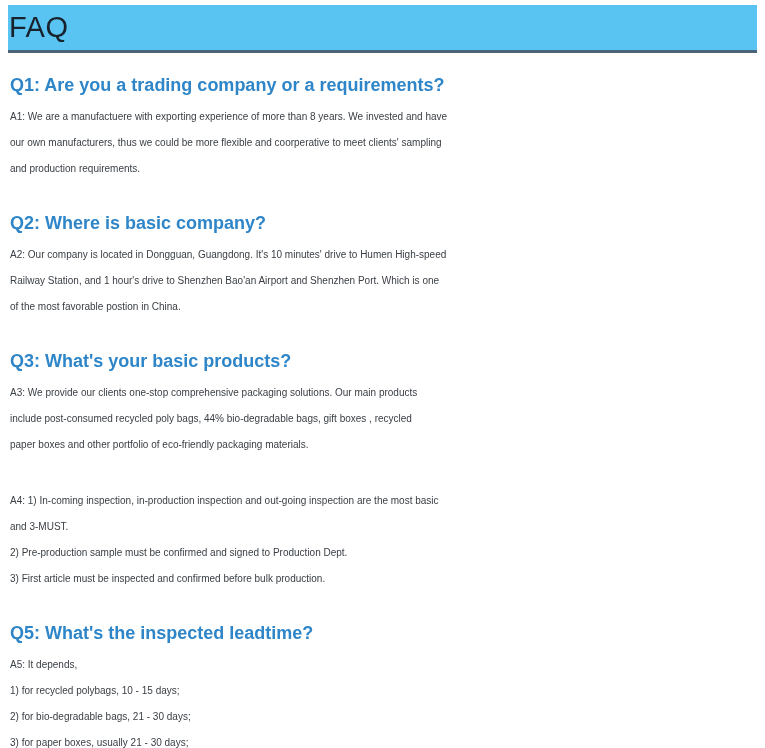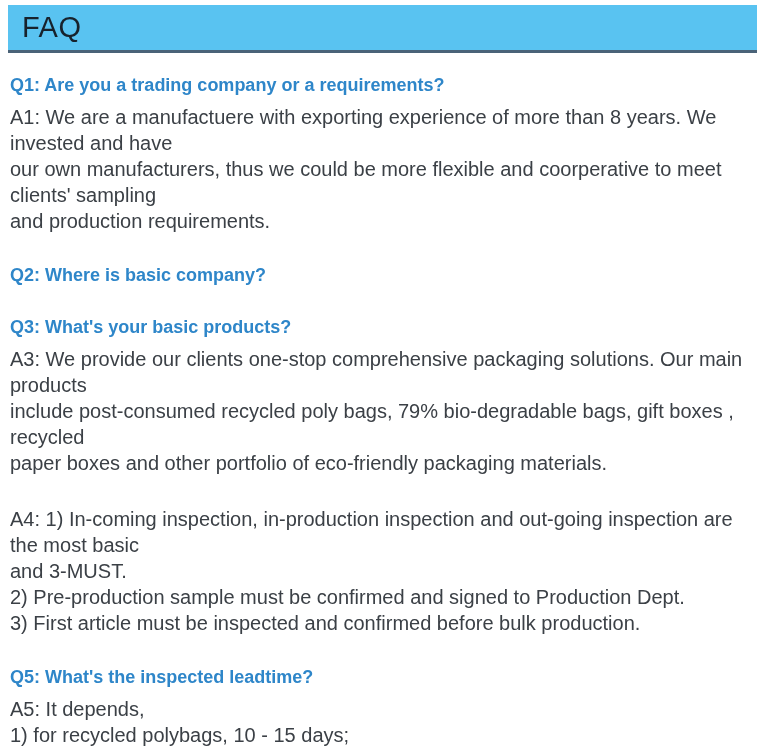--- a/index.html
+++ b/index.html
@@ -16,21 +16,21 @@
     background:var(--page-bg);
     font-family:"Liberation Sans",sans-serif;
     -webkit-font-smoothing:antialiased;
   }
   .header{
     margin:5px 8px 0 8px;
     height:45px;
     background:var(--header-bg);
     border-bottom:3px solid var(--header-border);
     display:flex;align-items:center;
-    padding-left:14px;
+    padding-left:1px;
     box-sizing:content-box;
   }
   .header-title{
     font-size:29px;
     line-height:1;
     color:var(--header-text);
     letter-spacing:0.5px;
   }
   .content{
     padding:21px 10px 0 10px;
@@ -39,21 +39,21 @@
   .faq-item:last-child{margin-bottom:0;}
   .question{
     margin:0 0 8px 0;
     font-size:18px;
     font-weight:bold;
     line-height:22px;
     color:var(--question);
   }
   .answer{
     margin:0;
-    font-size:20px;
+    font-size:10px;
     line-height:26px;
     color:var(--answer);
     white-space:pre-line;
   }
 </style>
 </head>
 <body>
 
 <div class="page">
 
@@ -65,26 +65,29 @@
 
     <section class="faq-item">
       <h3 class="question">Q1: Are you a trading company or a requirements?</h3>
       <p class="answer">A1: We are a manufactuere with exporting experience of more than 8 years. We invested and have
 our own manufacturers, thus we could be more flexible and coorperative to meet clients' sampling
 and production requirements.</p>
     </section>
 
     <section class="faq-item">
       <h3 class="question">Q2: Where is basic company?</h3>
+      <p class="answer">A2: Our company is located in Dongguan, Guangdong. It's 10 minutes' drive to Humen High-speed
+Railway Station, and 1 hour's drive to Shenzhen Bao'an Airport and Shenzhen Port. Which is one
+of the most favorable postion in China.</p>
     </section>
 
     <section class="faq-item">
       <h3 class="question">Q3: What's your basic products?</h3>
       <p class="answer">A3: We provide our clients one-stop comprehensive packaging solutions. Our main products
-include post-consumed recycled poly bags, 79% bio-degradable bags, gift boxes , recycled
+include post-consumed recycled poly bags, 44% bio-degradable bags, gift boxes , recycled
 paper boxes and other portfolio of eco-friendly packaging materials.</p>
     </section>
 
     <section class="faq-item">
       <p class="answer">A4: 1) In-coming inspection, in-production inspection and out-going inspection are the most basic
 and 3-MUST.
 2) Pre-production sample must be confirmed and signed to Production Dept.
 3) First article must be inspected and confirmed before bulk production.</p>
     </section>
 

